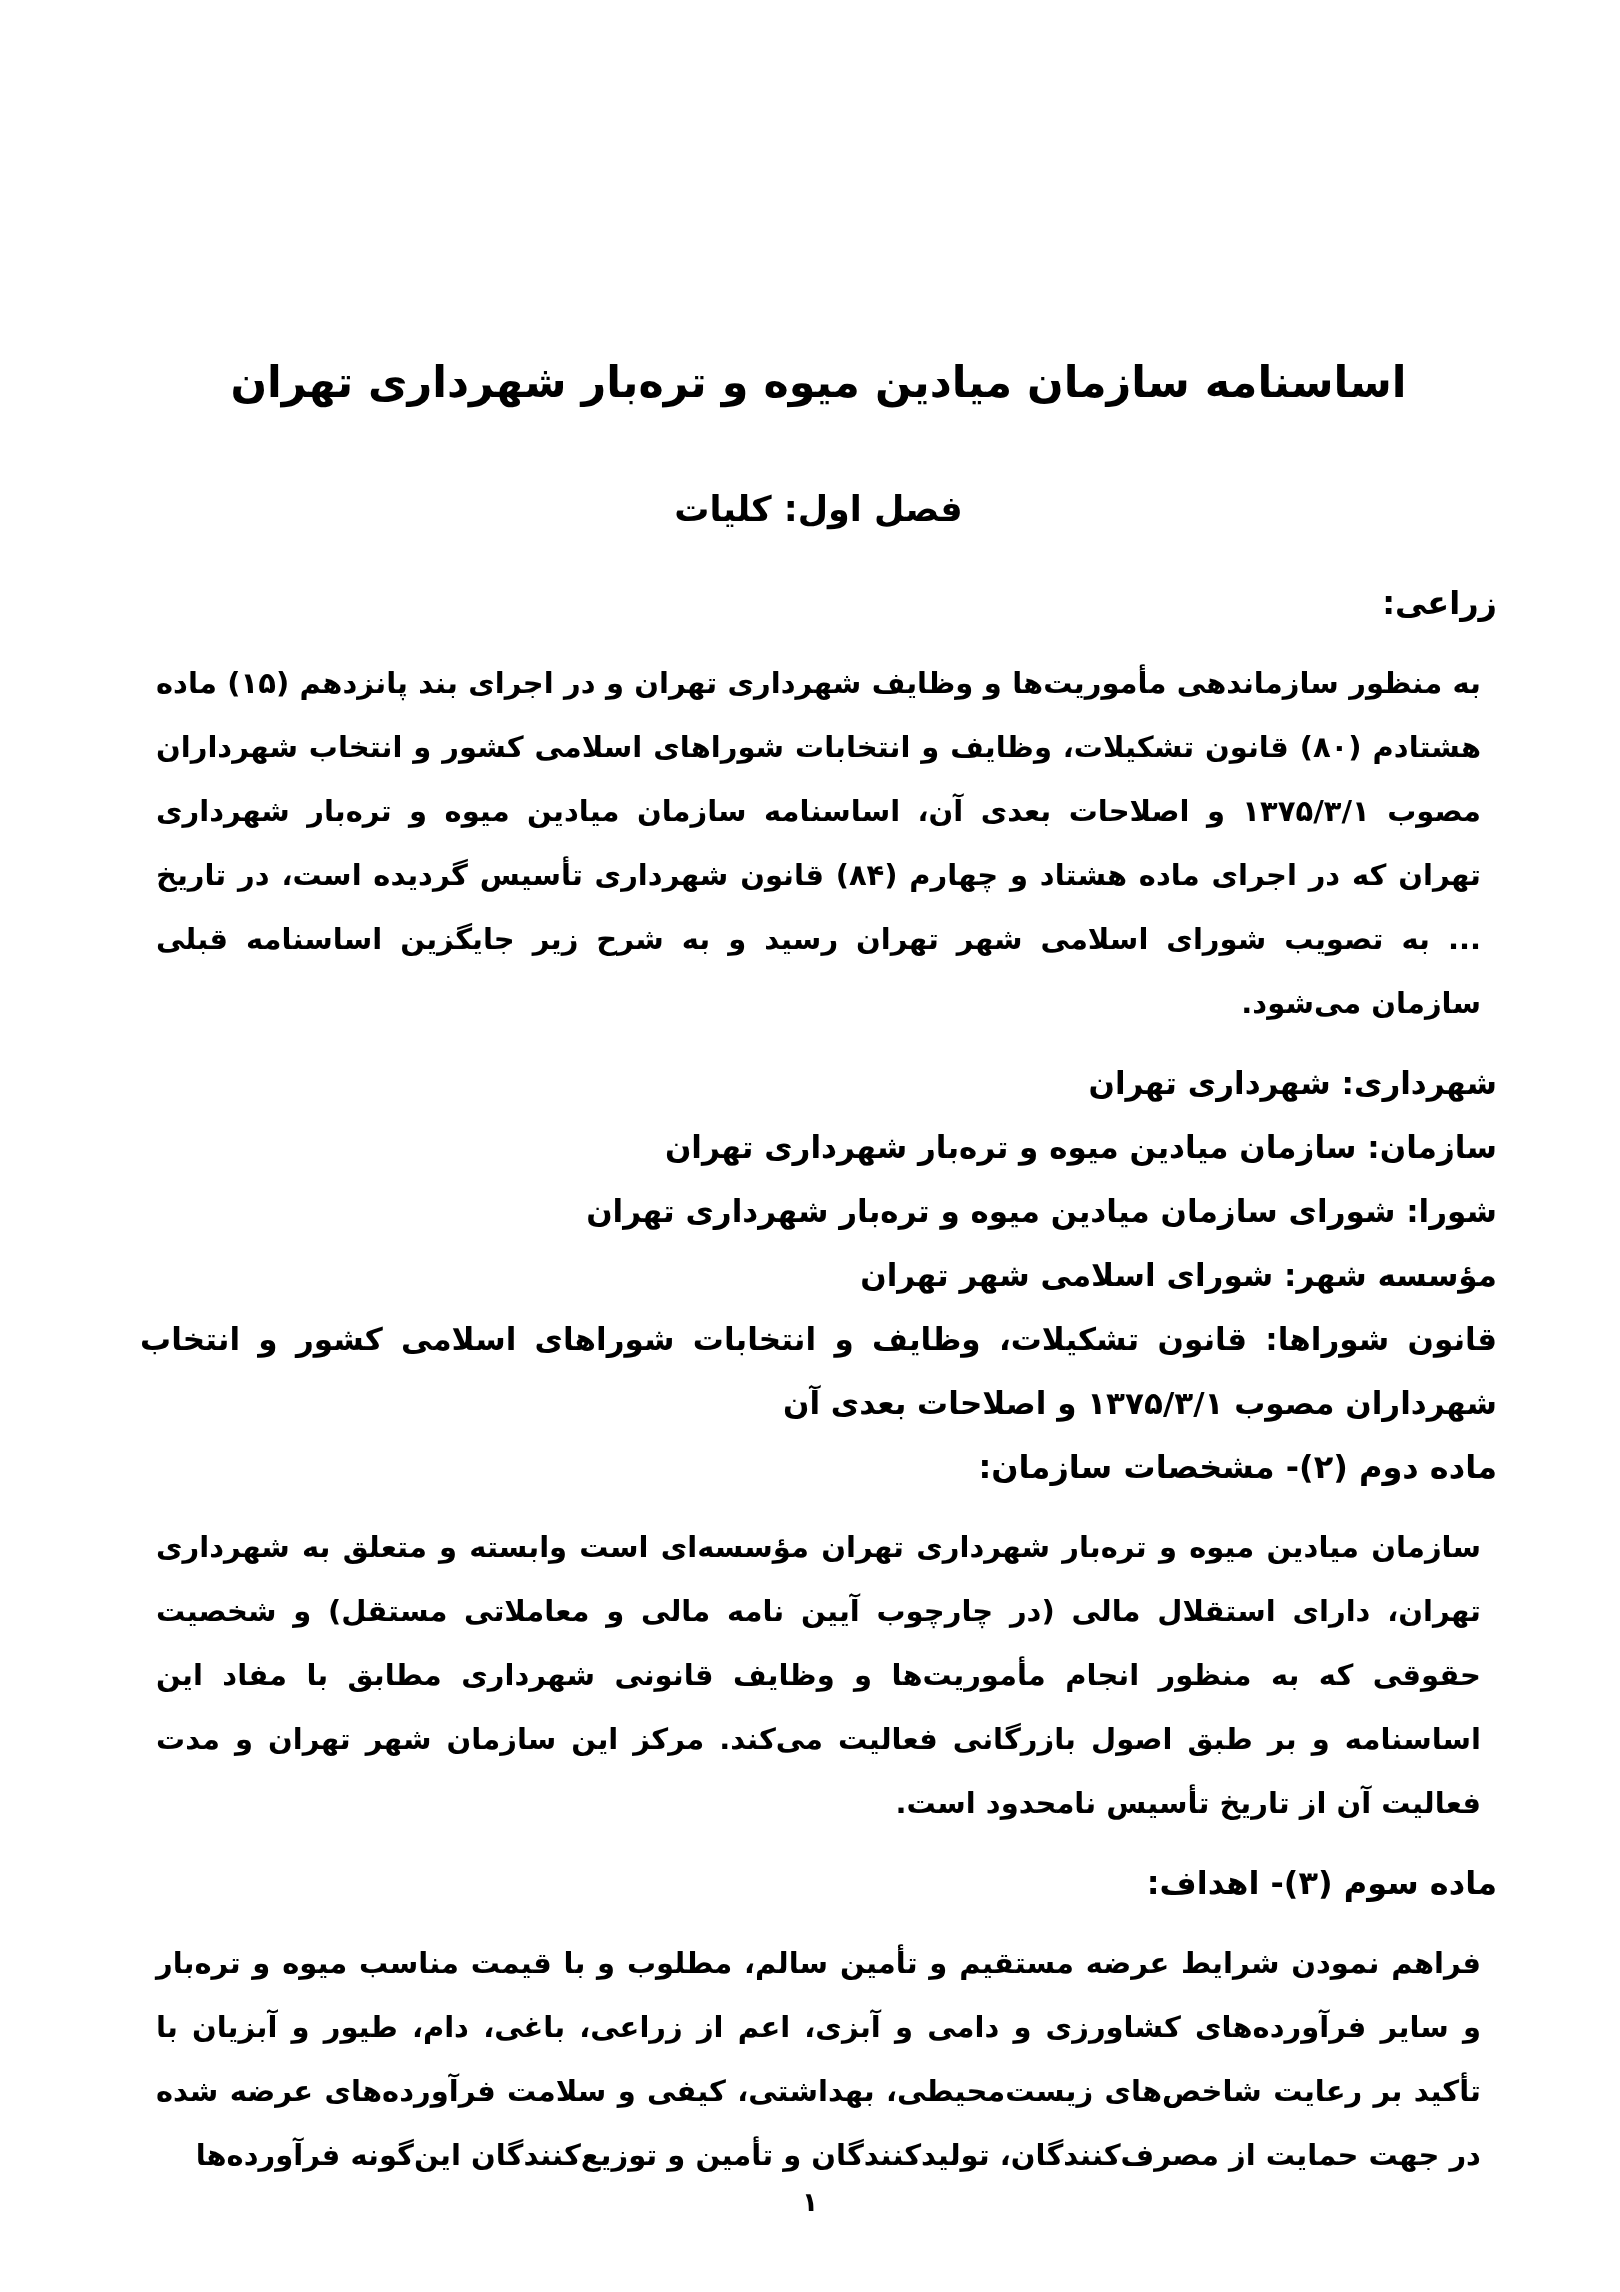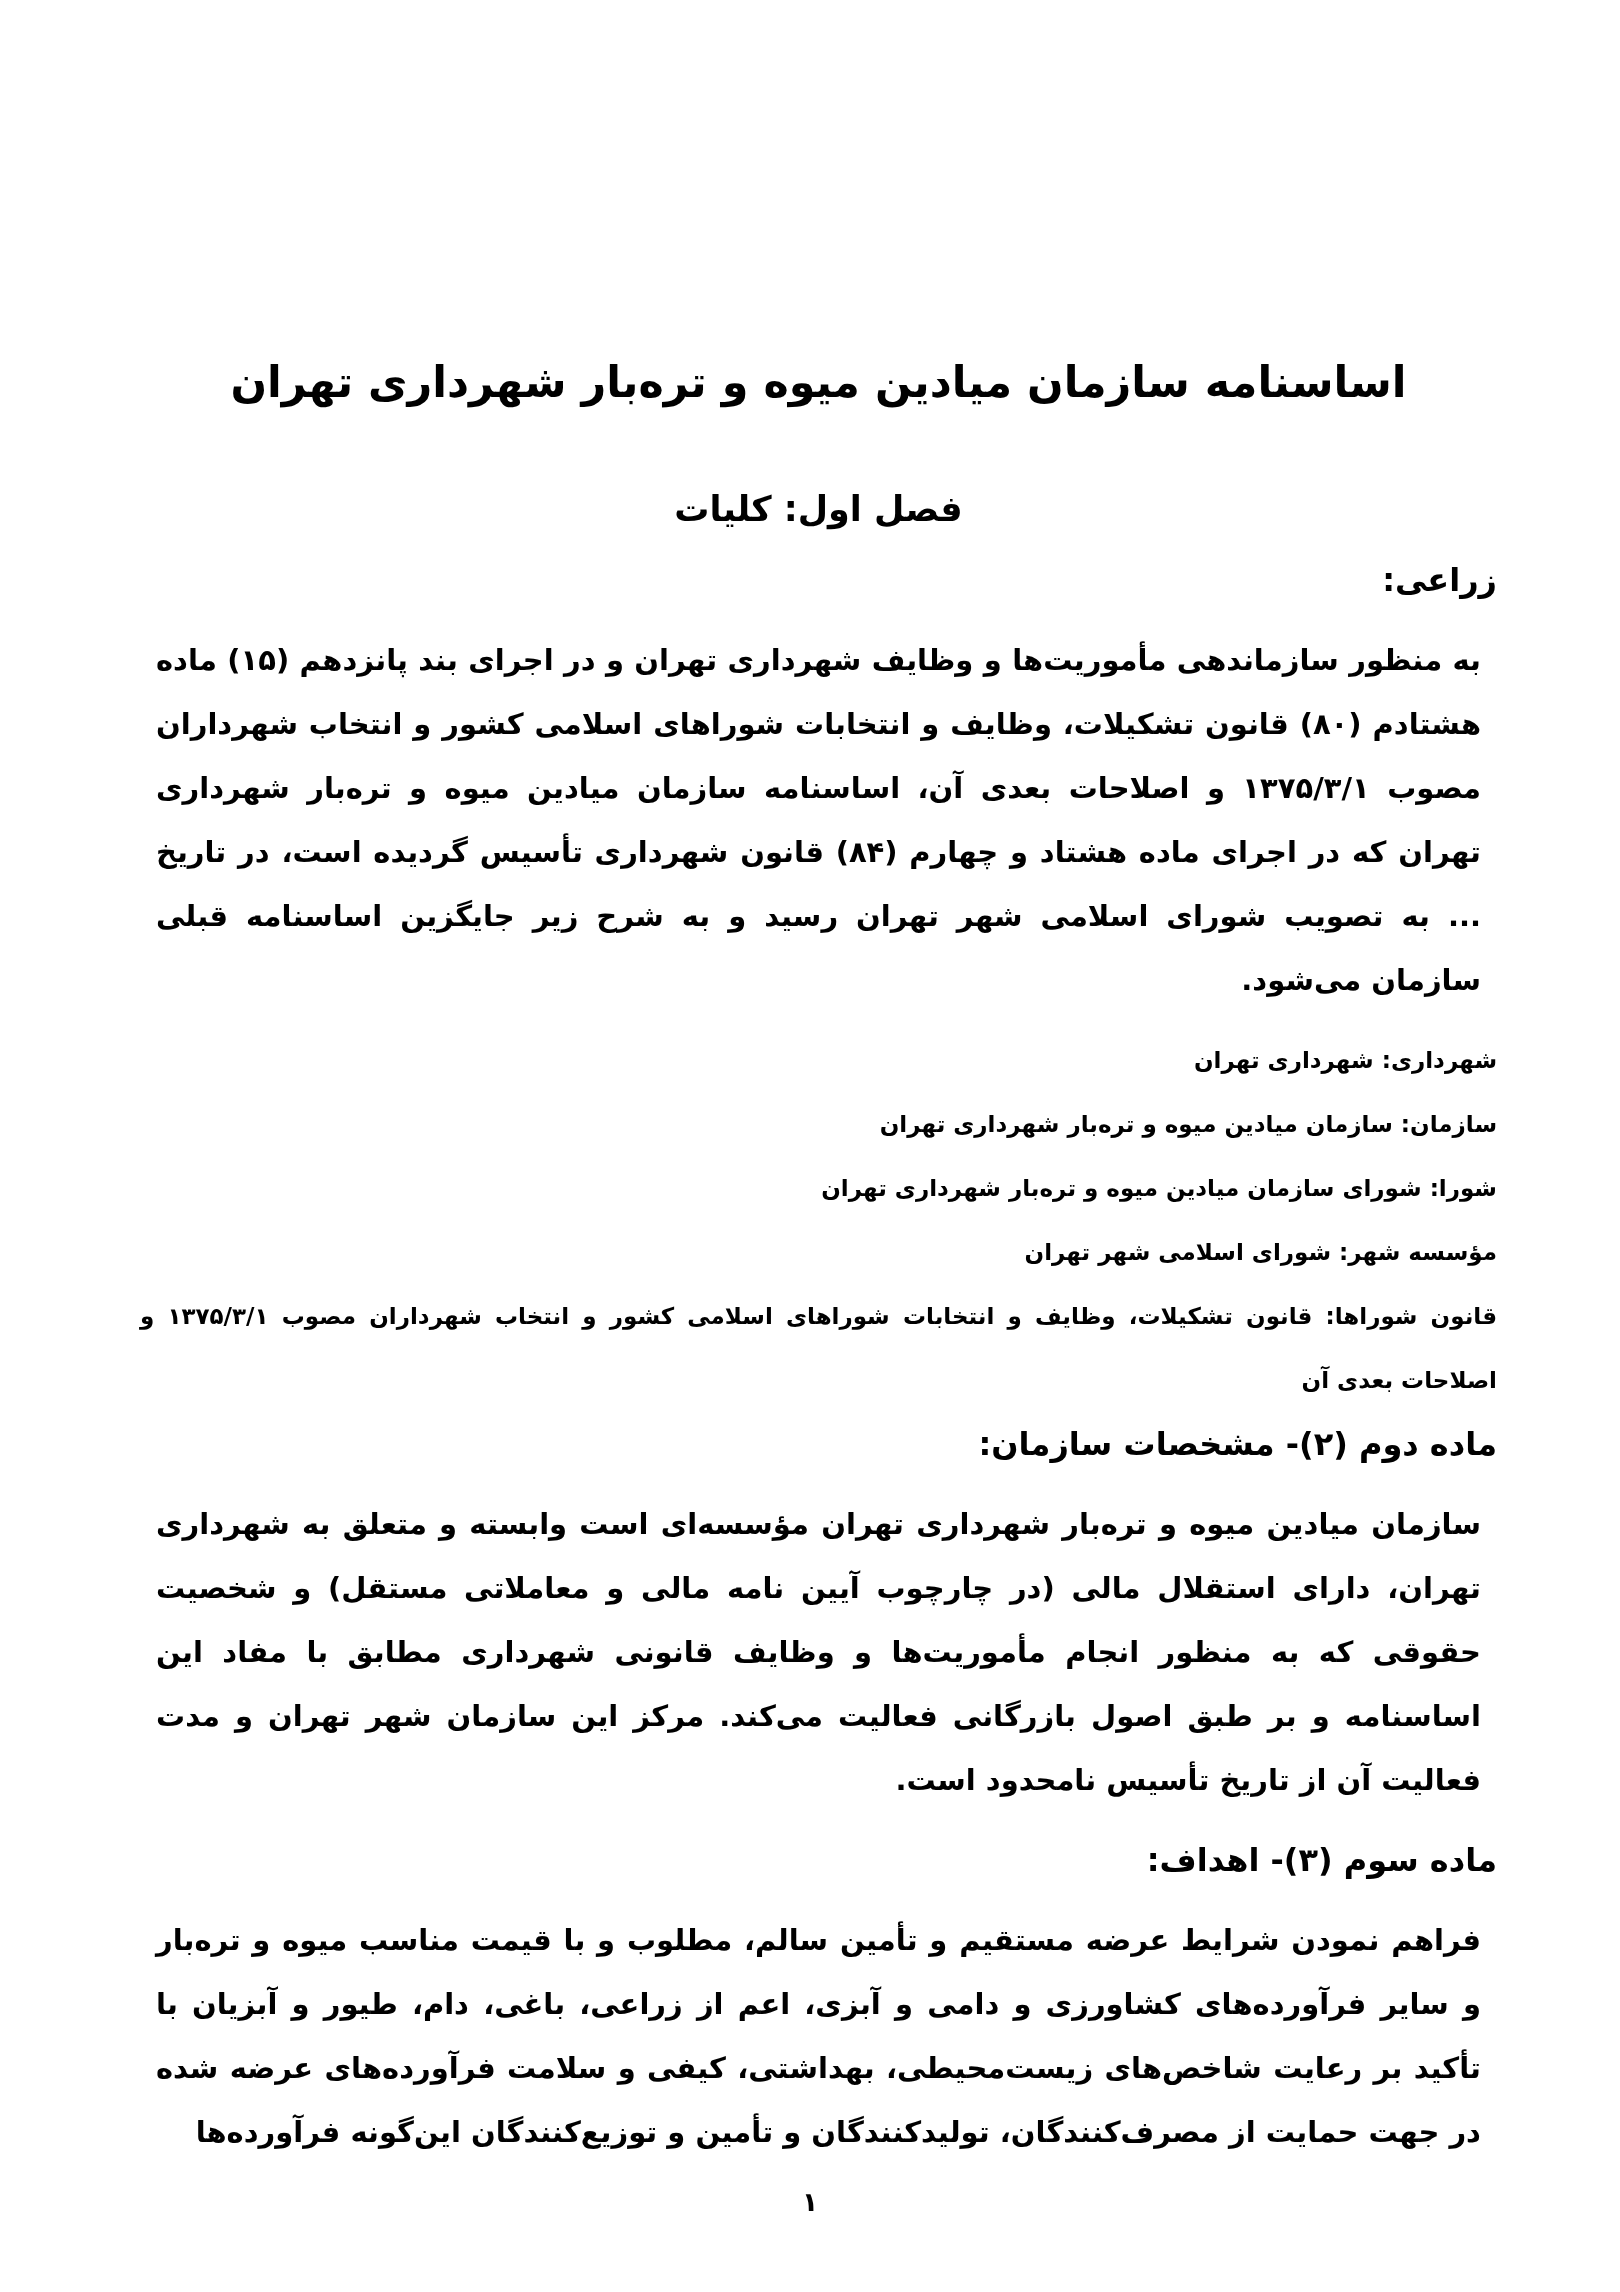--- a/index.html
+++ b/index.html
@@ -30,21 +30,21 @@
   }
   .doc-title {
     margin: 0 0 71px 0;
     font-size: 43px;
     line-height: 63px;
     font-weight: 900;
     text-align: center;
     letter-spacing: 0;
   }
   .chapter {
-    margin: 0 0 14px 0;
+    margin: 0 0 37px 0;
     font-size: 35px;
     line-height: 49px;
     font-weight: 900;
     text-align: center;
   }
   .sec-heading {
     margin: 0;
     font-size: 32px;
     line-height: 64px;
     font-weight: 900;
@@ -54,21 +54,21 @@
     margin: 16px;
     font-size: 29px;
     line-height: 64px;
     font-weight: 700;
     text-align: justify;
     text-align-last: right;
     -moz-text-align-last: right;
   }
   .def-par {
     margin: 0;
-    font-size: 23px;
+    font-size: 31px;
     line-height: 64px;
     font-weight: 700;
     text-align: justify;
     text-align-last: right;
     -moz-text-align-last: right;
   }
   .page-number {
     position: absolute;
     bottom: 76px;
     left: 0;

